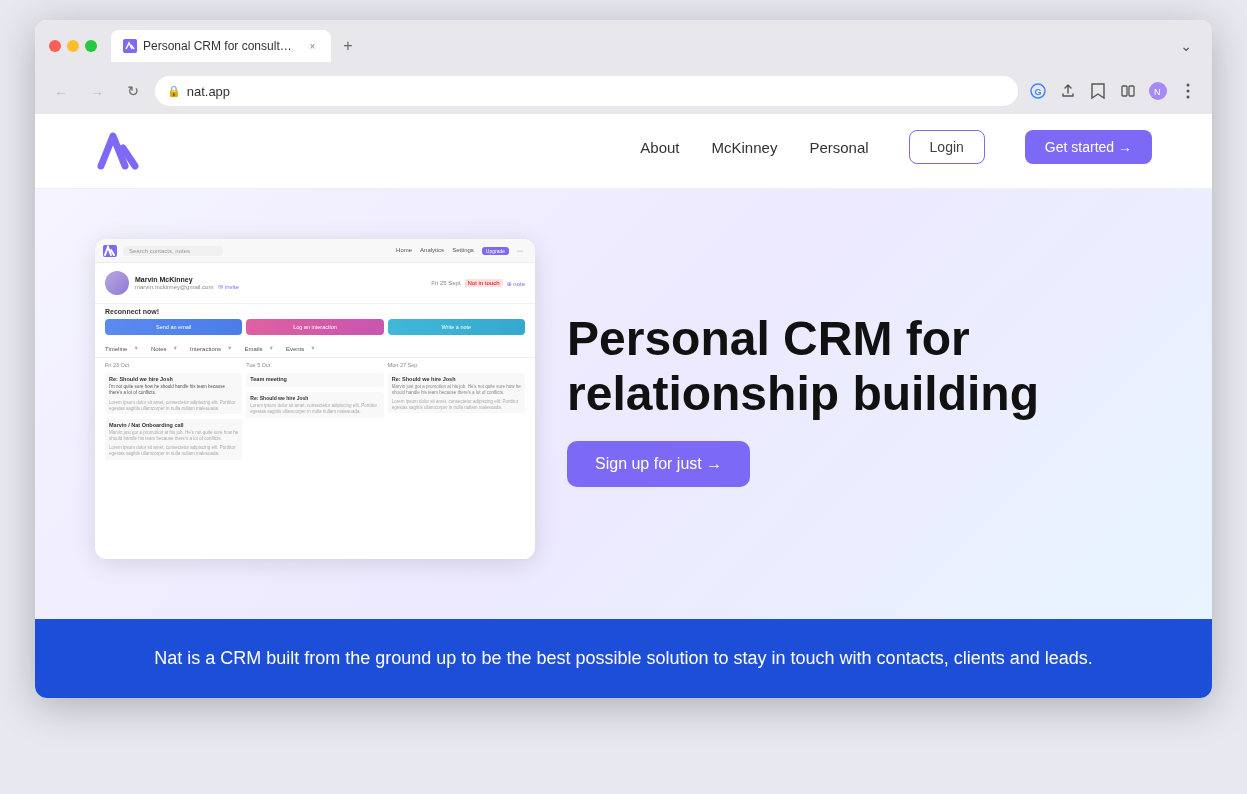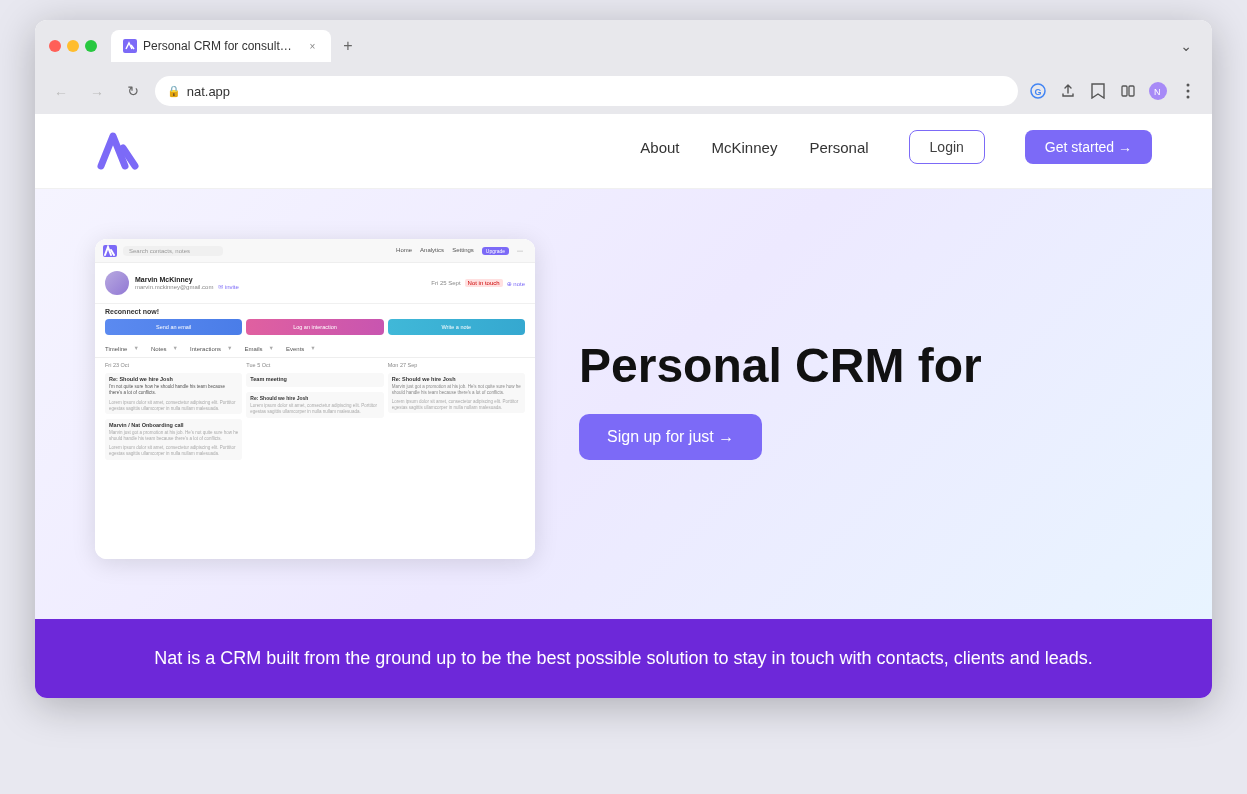--- a/index.html
+++ b/index.html
@@ -225,21 +225,21 @@
       gap: 6px;
       margin-left: 8px;
     }
 
     
     .hero {
       display: flex;
       align-items: center;
       padding: 40px 60px 50px;
       background: linear-gradient(135deg, #f5f4ff 0%, #ede9ff 50%, #e8f4ff 100%);
-      gap: 44px;
+      gap: 32px;
       min-height: 430px;
     }
 
     .hero-screenshot {
       flex-shrink: 0;
       width: 440px;
       background: #fff;
       border-radius: 12px;
       box-shadow: 0 4px 24px rgba(0,0,0,0.12);
       overflow: hidden;
@@ -433,21 +433,21 @@
       border-radius: 10px;
       border: none;
       cursor: pointer;
       display: inline-flex;
       align-items: center;
       gap: 8px;
     }
 
     
     .banner {
-      background: #6d28d9;
+      background: #1d4ed8;
       padding: 26px 60px;
       text-align: center;
     }
 
     .banner-text {
       font-size: 18px;
       color: #fff;
       line-height: 1.5;
     }
   </style>
@@ -654,20 +654,21 @@
                 </div>
               </div>
             </div>
           </div>
         </div>
       </div>
 
       <div class="hero-text">
         <h1 class="hero-headline">
           <span>Personal CRM for</span><br>
+          <span>relationship building</span>
         </h1>
         <button class="btn-signup">Sign up for just →</button>
       </div>
     </section>
 
     <div class="banner">
       <p class="banner-text">Nat is a CRM built from the ground up to be the best possible solution to stay in touch with contacts, clients and leads.</p>
     </div>
 
   </div>

